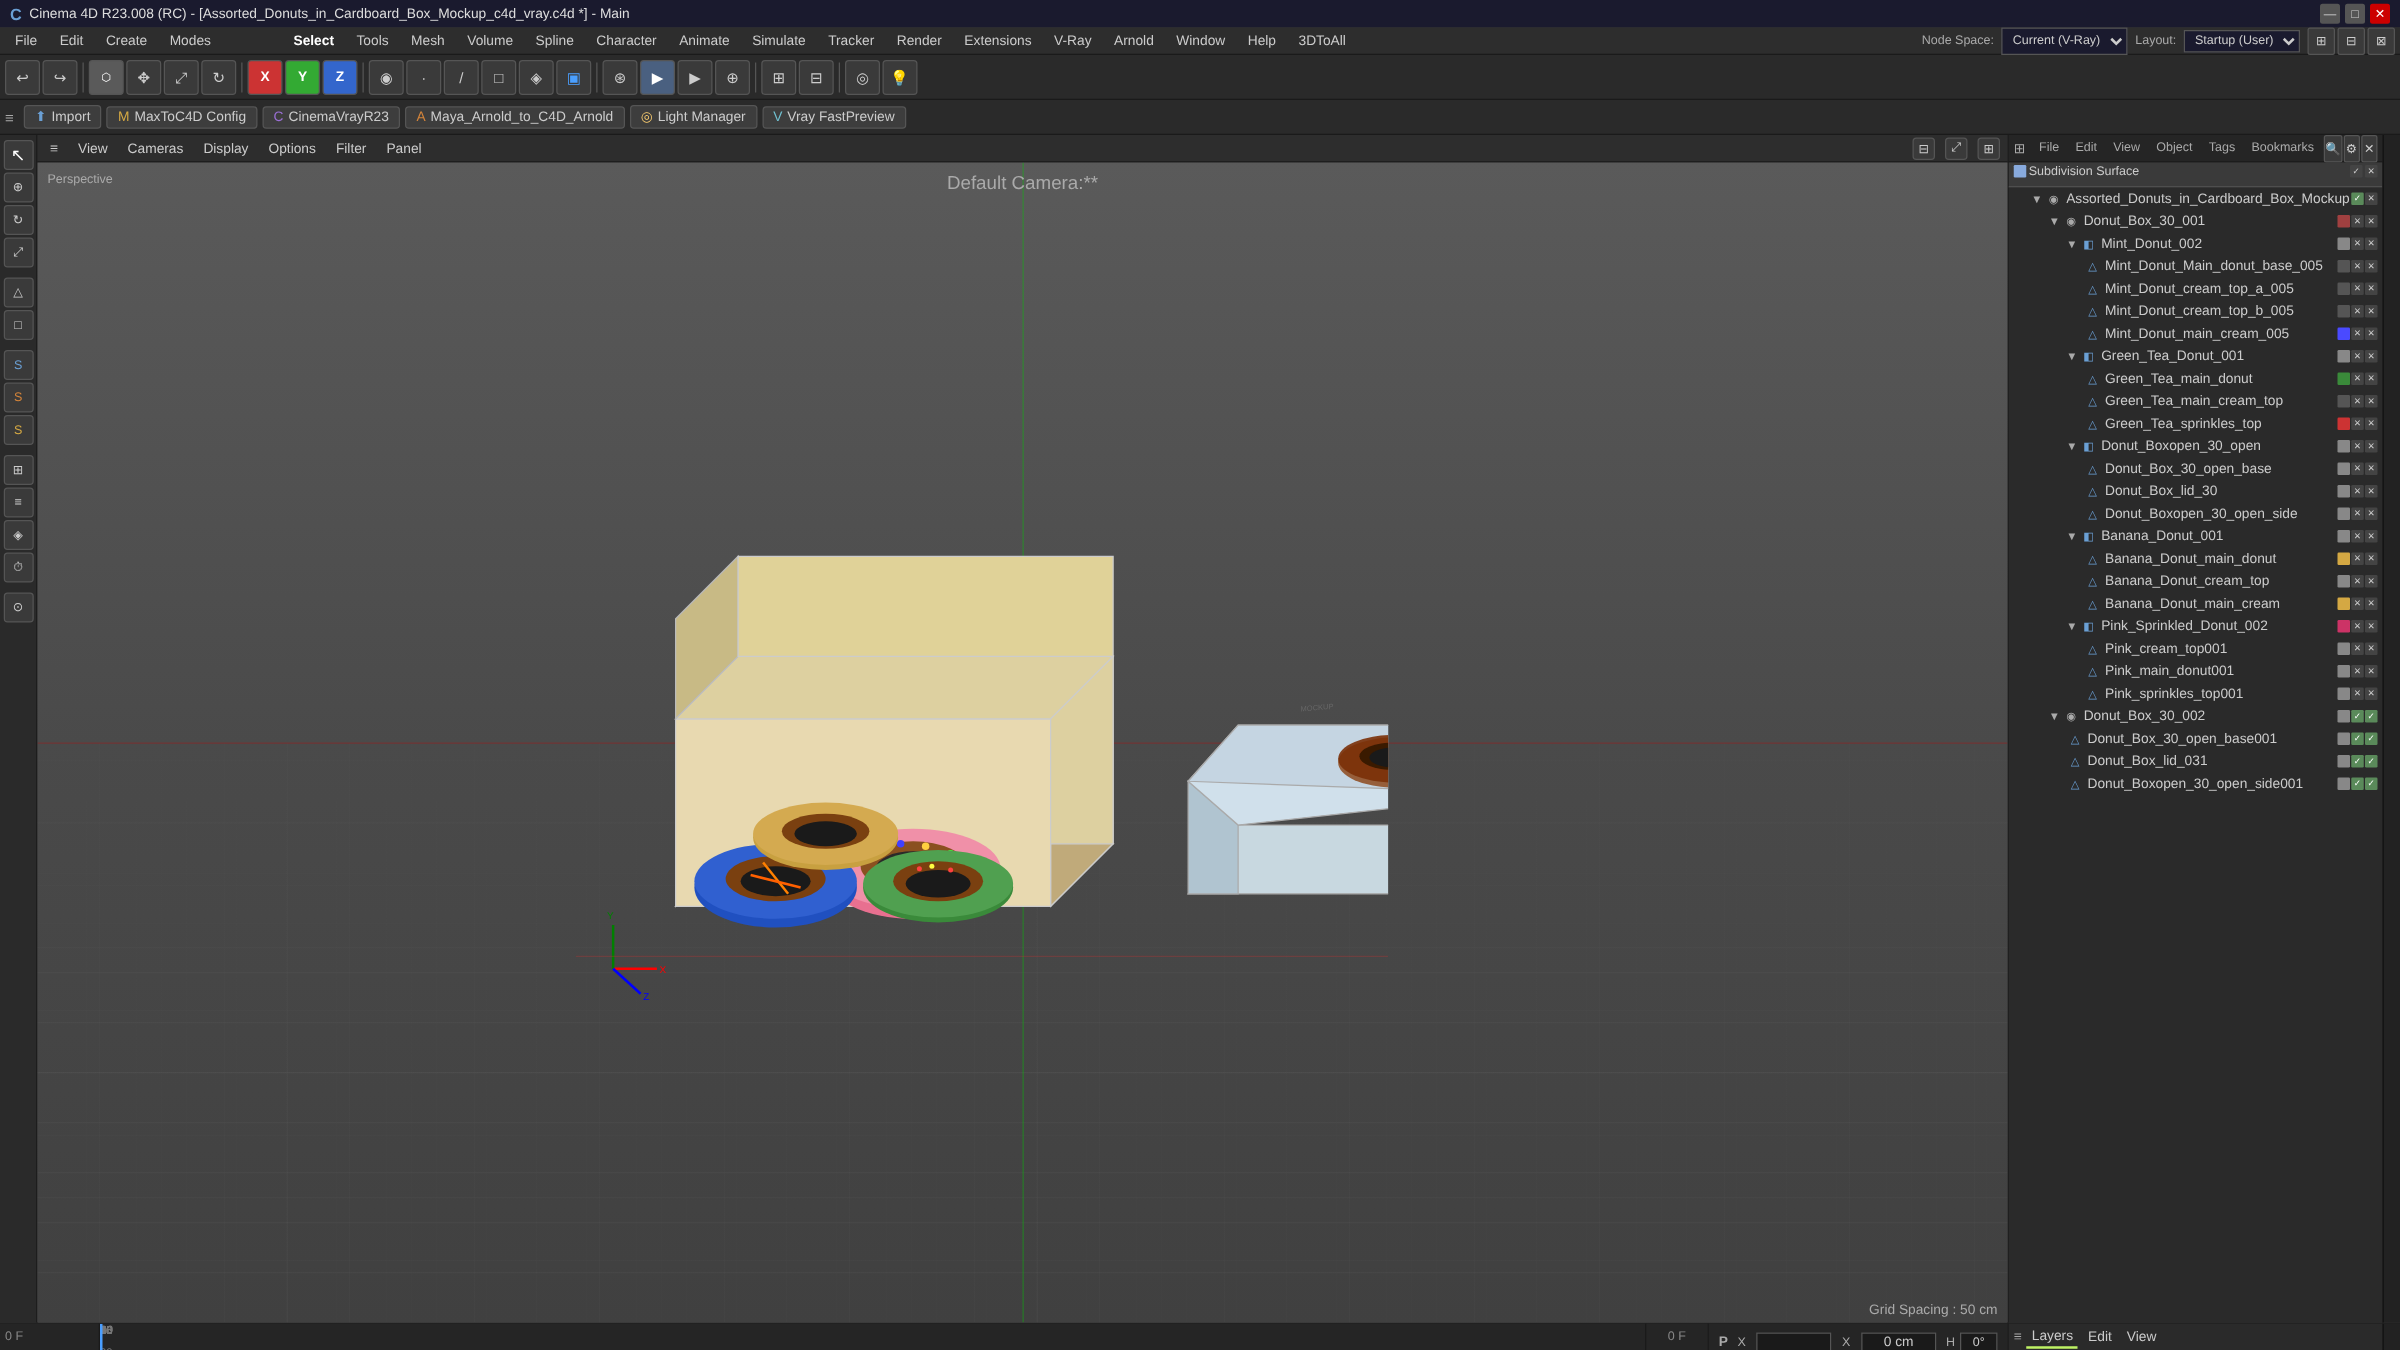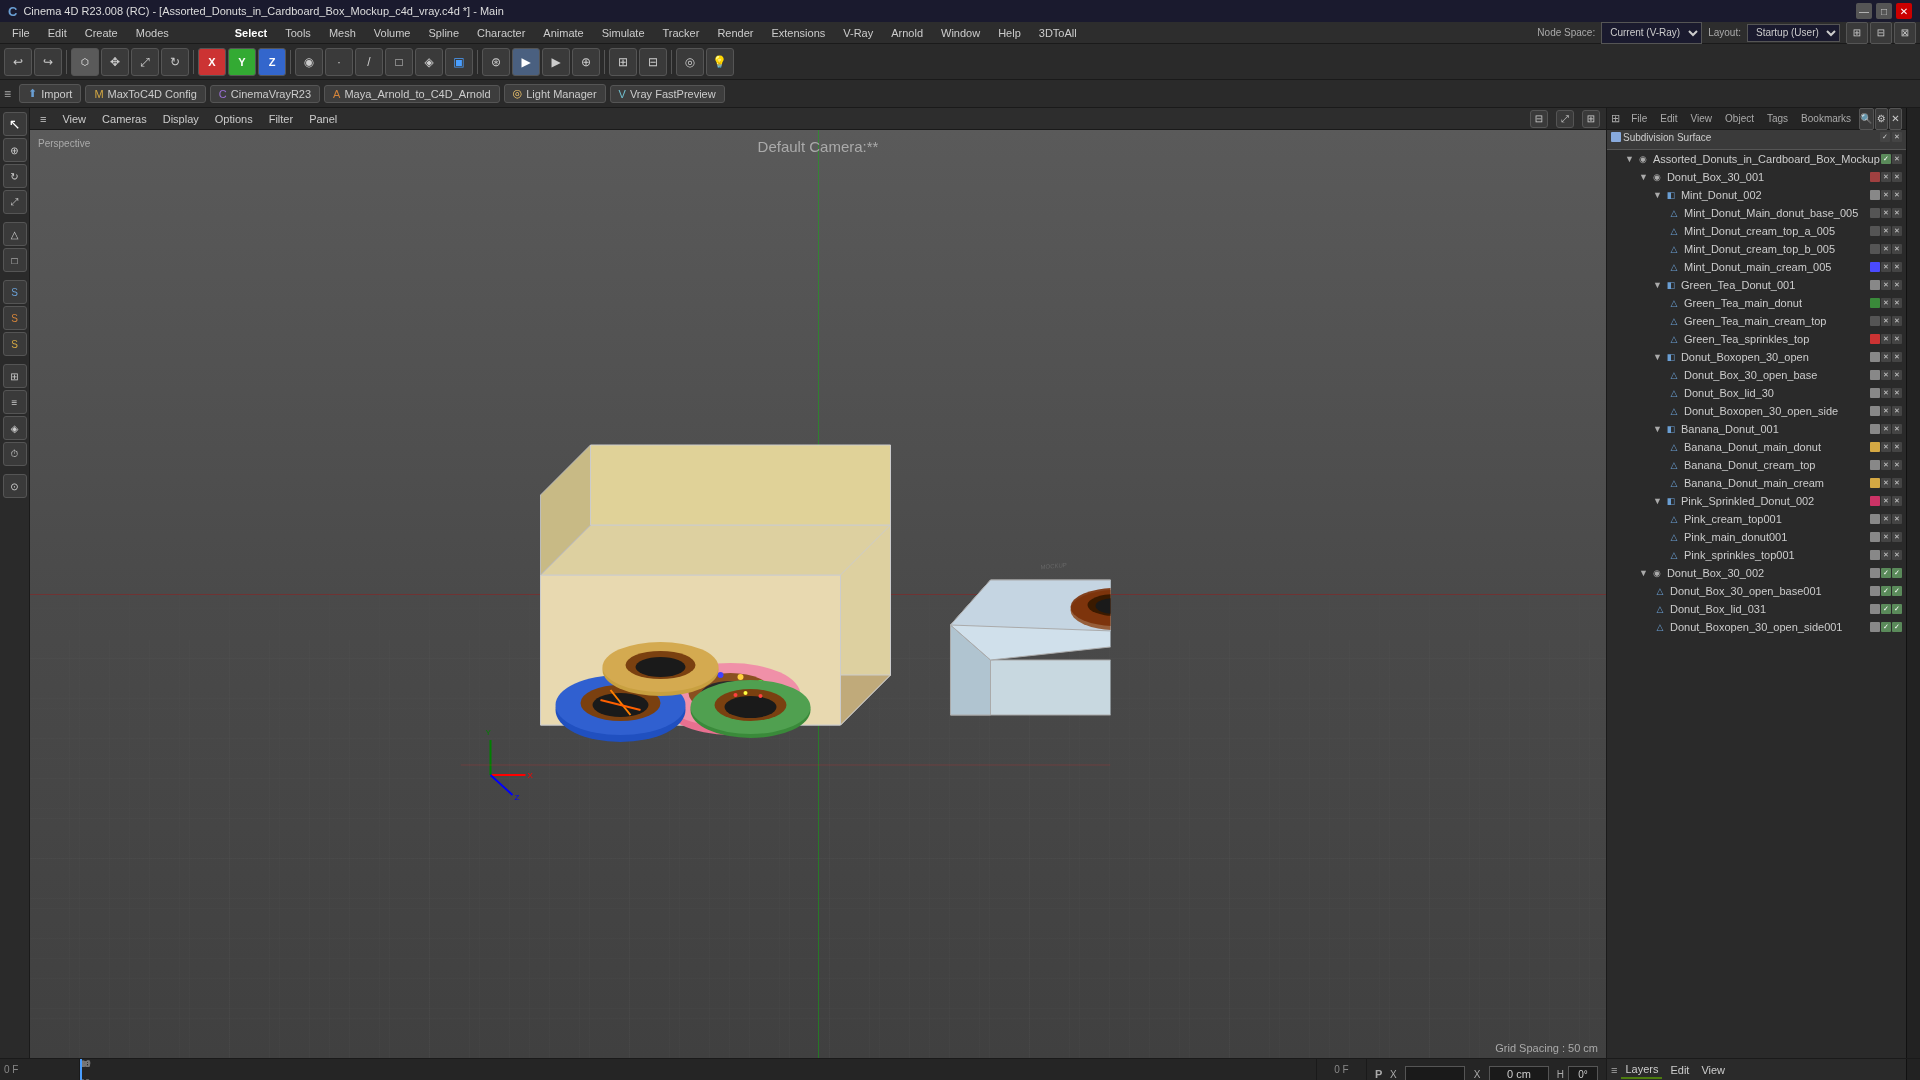--- a/index.html
+++ b/index.html
@@ -60,21 +60,21 @@
     .obj-icon { width: 14px; height: 14px; margin-right: 3px; display: inline-flex; align-items: center; justify-content: center; font-size: 9px; }
     .obj-name { flex: 1; overflow: hidden; text-overflow: ellipsis; white-space: nowrap; }
     .icon-folder { color: #d4a843; }
     .icon-mesh { color: #6a9fd4; }
     .icon-null { color: #aaa; }
     .coord-row { display: flex; align-items: center; gap: 4px; margin-bottom: 2px; height: 18px; }
     .coord-label { width: 14px; color: #aaa; font-size: 11px; font-weight: bold; }
     .coord-input { width: 60px; height: 16px; background: #1a1a1a; border: 1px solid #555; color: #ccc; text-align: center; font-size: 11px; padding: 0 2px; }
     #layers-header { height: 22px; background: #2a2a2a; display: flex; align-items: center; padding: 0 6px; gap: 6px; border-bottom: 1px solid #1a1a1a; }
     .layers-tab { color: #ccc; font-size: 11px; cursor: pointer; padding: 2px 4px; }
-    .layers-tab.active { border-bottom: 2px solid #4d7c0f; }
+    .layers-tab.active { border-bottom: 2px solid #bef264; }
 
     
     ::-webkit-scrollbar { width: 8px; height: 8px; }
     ::-webkit-scrollbar-track { background: #1a1a1a; }
     ::-webkit-scrollbar-thumb { background: #555; border-radius: 4px; }
 
     
     #right-edge { width: 12px; background: #222; border-left: 1px solid #111; display: flex; flex-direction: column; align-items: center; }
 
     

